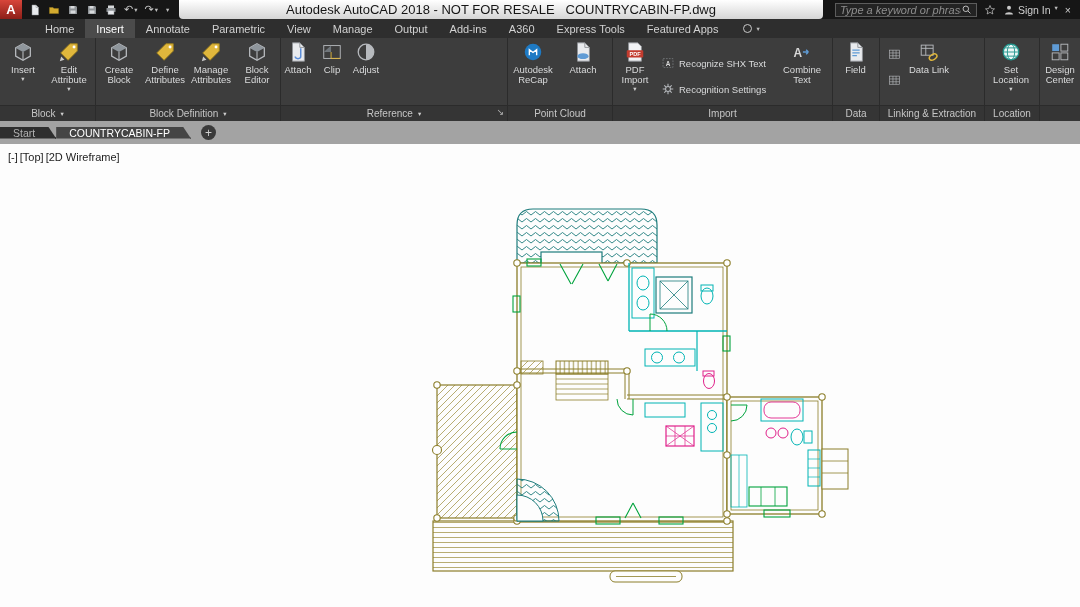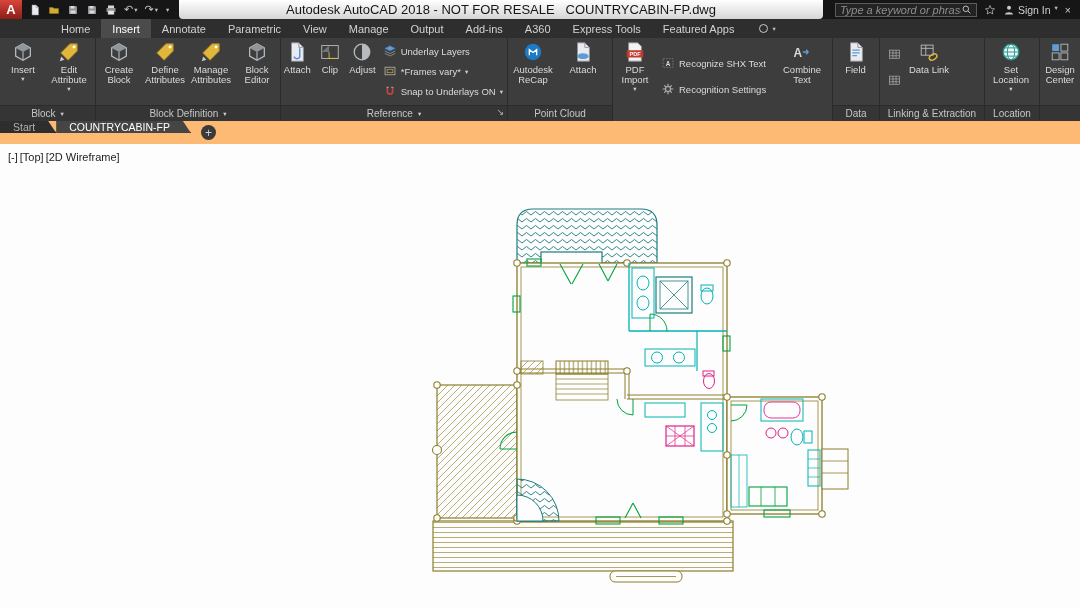--- a/index.html
+++ b/index.html
@@ -16,21 +16,21 @@
   .qcar{font-size:6.5px;color:#bdbdbd;margin-left:1px}
   .title-strip{flex:1;height:19px;margin:0 3px;background:linear-gradient(#ffffff,#d5d5d5);
                display:flex;align-items:center;justify-content:center;color:#151515;font-size:13px;
                white-space:pre;border-radius:0 0 4px 4px}
   .infocenter{display:flex;align-items:center;gap:7px;padding:0 9px}
   .searchbox{display:flex;align-items:center;width:142px;height:14px;border:1px solid #5c5c5c;background:#232323;padding:0 4px;cursor:text}
   .searchbox .ph{flex:1;color:#8e8e8e;font-style:italic;font-size:11px;white-space:nowrap;overflow:hidden}
   .icbtn{display:flex;align-items:flex-start;gap:3px;color:#cfcfcf;font-size:10.5px;cursor:pointer}
   .icbtn svg{width:12px;height:12px}
   
-  .tabrow{position:absolute;top:19px;left:0;right:0;height:19px;background:#2e2e2e;display:flex;align-items:stretch;padding-left:50px}
+  .tabrow{position:absolute;top:19px;left:0;right:0;height:19px;background:#2e2e2e;display:flex;align-items:stretch;padding-left:34px}
   .rtab{display:flex;align-items:center;padding:0 11px;color:#d2d2d2;font-size:11px;cursor:pointer;white-space:nowrap}
   .rtab.active{background:#4b4b4b;color:#fff}
   .ribopt{display:flex;align-items:center;gap:3px;margin-left:14px;color:#c9c9c9;cursor:pointer}
   .ribopt .dot{width:9px;height:9px;border:1px solid #c9c9c9;border-radius:50%;display:inline-block}
   
   .ribbon{position:absolute;top:38px;left:0;right:0;height:83px;background:#3d3d3d}
   .panel{position:absolute;top:0;height:83px;border-right:1px solid #2b2b2b;display:flex;flex-direction:column}
   .pbody{height:67px;display:flex;align-items:stretch}
   .pfoot{height:16px;background:#353535;border-top:1px solid #2b2b2b;color:#c6c6c6;font-size:10px;
          display:flex;align-items:center;justify-content:center;gap:5px;position:relative;cursor:pointer}
@@ -42,21 +42,21 @@
   .blbl{display:block;max-width:46px}
   .car{font-size:6.5px;color:#cfcfcf;line-height:7px}
   .rcol{display:flex;flex-direction:column;justify-content:space-around;padding:3px 0}
   .rb{display:flex;align-items:center;gap:4px;height:20px;color:#dadbdc;font-size:9.5px;padding:0 4px;
       white-space:nowrap;cursor:pointer}
   .rb svg{width:14px;height:14px;flex:none}
   .scol{display:flex;flex-direction:column;gap:6px;padding:6px 2px 0 4px}
   .sb{width:20px;height:20px;display:flex;align-items:center;justify-content:center;cursor:pointer}
   .sb svg{width:15px;height:15px}
   
-  .filetabs{position:absolute;top:121px;left:0;right:0;height:23px;background:#fdba74;display:flex;align-items:flex-start}
+  .filetabs{position:absolute;top:121px;left:0;right:0;height:23px;background:#a3a3a3;display:flex;align-items:center}
   .ftab{display:flex;align-items:center;padding:0 20px 0 13px;font-size:10.5px;color:#b2b2b2;background:#2e2e2e;
         border-right:1px solid #141414;cursor:pointer;clip-path:polygon(0 0,calc(100% - 8px) 0,100% 100%,0 100%)}
   .ftab.active{background:#454545;color:#fff}
   .addtab{align-self:center;margin-left:10px;width:15px;height:15px;border-radius:50%;background:#3a3a3a;color:#cfcfcf;
           display:flex;align-items:center;justify-content:center;font-size:12px;cursor:pointer}
   
   .canvas{position:absolute;top:144px;left:0;right:0;bottom:0;background:#fdfdfd;cursor:crosshair}
   .vpctl{position:absolute;top:7px;left:7px;font-size:11px;color:#1c1c1c;display:flex;cursor:pointer}
   .vpctl span{padding:0 1px}
   .plan{position:absolute;top:0;left:0}
@@ -345,42 +345,20 @@
               <use href="#i-clip"></use>
             </svg>
           <span class="blbl">Clip</span>
         </div>
         <div class="bb sm">
           <svg>
               <use href="#i-adjust"></use>
             </svg>
           <span class="blbl">Adjust</span>
         </div>
-        <div class="rcol">
-          <div class="rb">
-            <svg>
-                <use href="#i-layers"></use>
-              </svg>
-            <span>Underlay Layers</span>
-          </div>
-          <div class="rb">
-            <svg>
-                <use href="#i-frame"></use>
-              </svg>
-            <span>*Frames vary*</span>
-            <span class="car">▾</span>
-          </div>
-          <div class="rb">
-            <svg>
-                <use href="#i-magnet"></use>
-              </svg>
-            <span>Snap to Underlays ON</span>
-            <span class="car">▾</span>
-          </div>
-        </div>
       </div>
       <div class="pfoot">
         <span>Reference</span>
         <span class="car">▾</span>
         <span class="launch">↘</span>
       </div>
     </div>
 
     <div class="panel" style="left:508px;width:105px">
       <div class="pbody">
@@ -424,20 +402,23 @@
               </svg>
             <span>Recognition Settings</span>
           </div>
         </div>
         <div class="bb">
           <svg>
               <use href="#i-combine"></use>
             </svg>
           <span class="blbl">Combine Text</span>
         </div>
+      </div>
+      <div class="pfoot">
+        <span>Import</span>
       </div>
     </div>
 
     <div class="panel" style="left:833px;width:47px">
       <div class="pbody">
         <div class="bb" style="width:45px">
           <svg>
               <use href="#i-field"></use>
             </svg>
           <span class="blbl">Field</span>

